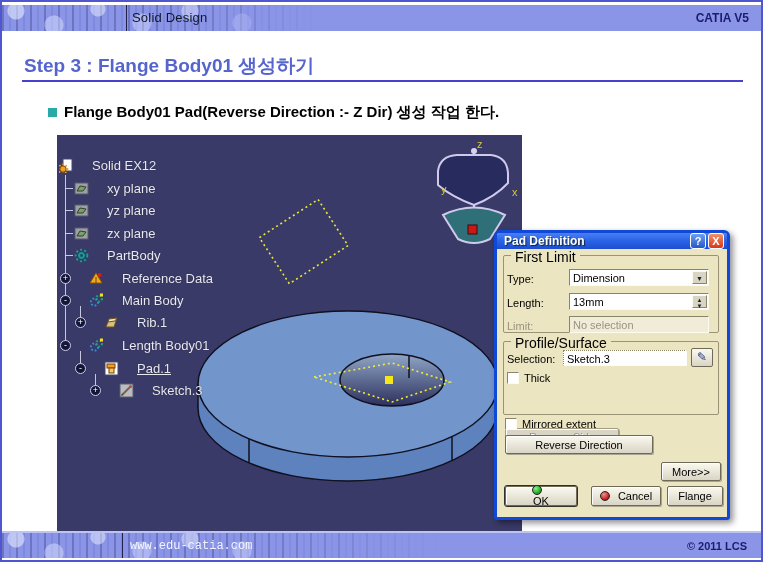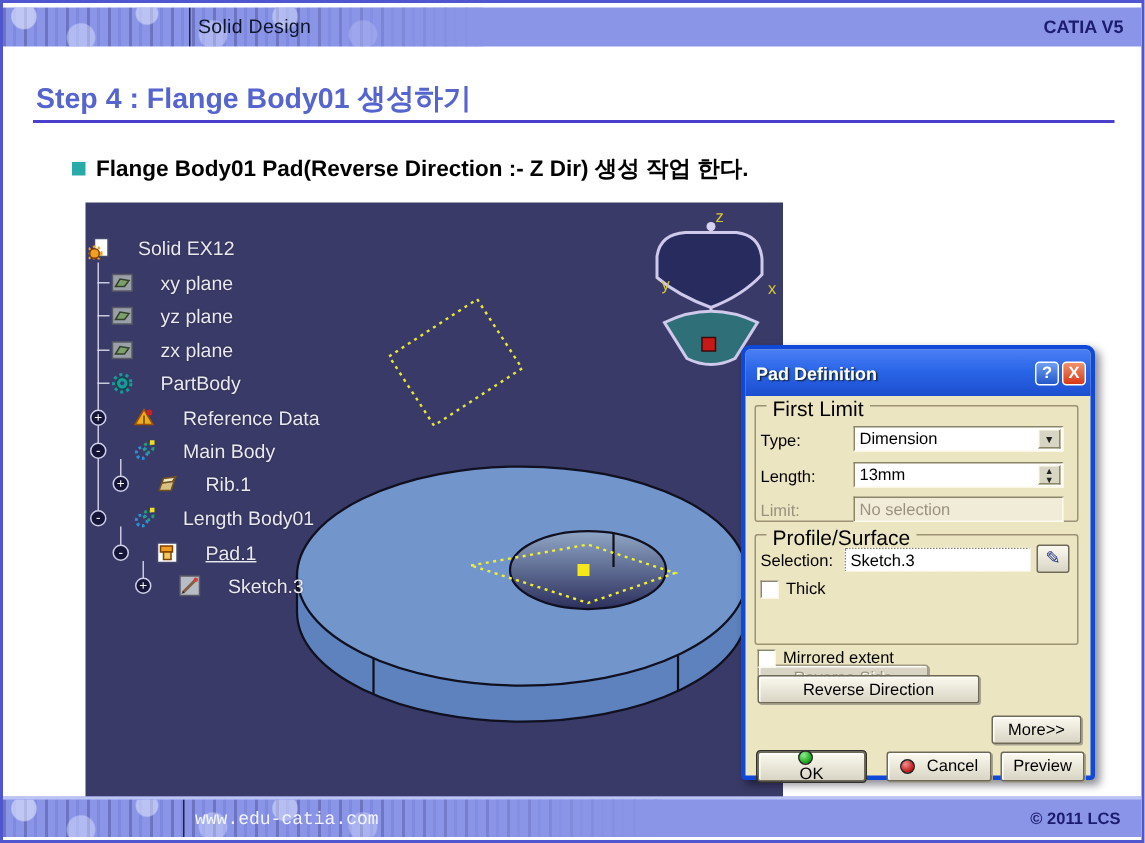--- a/index.html
+++ b/index.html
@@ -42,21 +42,21 @@
   .trow{position:absolute;height:20px;display:flex;align-items:center;gap:18px;white-space:nowrap;cursor:default;}
   .exp{width:11px;height:11px;border-radius:50%;background:#15153a;border:1px solid #cfcfe8;color:#fff;
        font-size:9px;line-height:9px;text-align:center;flex:none;}
   .ticon{width:15px;height:15px;flex:none;}
   .trow .lbl{text-shadow:0 0 1px rgba(0,0,0,.6);}
   .trow.selected .lbl{text-decoration:underline;}
 
   
   .dialog{position:absolute;left:492px;top:228px;width:236px;height:290px;border:3px solid #1048d8;
           border-radius:6px 6px 3px 3px;background:#ece5c2;box-shadow:3px 3px 6px rgba(0,0,20,.45);}
-  .titlebar{height:31px;background:linear-gradient(180deg,#4a7ef4 0%,#2b66e8 45%,#1c4ecf 100%);
+  .titlebar{height:16px;background:linear-gradient(180deg,#4a7ef4 0%,#2b66e8 45%,#1c4ecf 100%);
             display:flex;align-items:center;padding:0 3px 0 7px;border-radius:3px 3px 0 0;}
   .titlebar .ttl{color:#fff;font-weight:bold;font-size:12px;flex:1;text-shadow:1px 1px 1px #123;}
   .tbtn{width:16px;height:16px;border-radius:3px;border:1px solid #fff;color:#fff;font-size:11px;font-weight:bold;
         line-height:14px;text-align:center;margin-left:2px;}
   .tbtn.help{background:linear-gradient(180deg,#6f9ff0,#2358c8);}
   .tbtn.close{background:linear-gradient(180deg,#f0926a,#d83818);}
   .dlg-body{position:relative;height:263px;font-size:11px;color:#000;}
   .group{position:absolute;left:6px;width:216px;border:1px solid #9c9276;border-radius:2px;}
   .group-label{position:absolute;left:14px;background:#ece5c2;padding:0 4px;font-size:14px;}
   .flabel{position:absolute;left:10px;font-size:11px;}
@@ -85,21 +85,21 @@
 
 <div class="slide">
 
   <div class="banner top">
     <div class="pattern" style="width:320px;"></div>
     <div class="divider" style="left:124px;"></div>
     <div class="product">Solid Design</div>
     <div class="brand">CATIA V5</div>
   </div>
 
-  <div class="page-title">Step 4 : Flange Body01 생성하기</div>
+  <div class="page-title">Step 3 : Flange Body01 생성하기</div>
   <div class="title-rule"></div>
 
   <div class="bullet-row">
     <span class="bullet-sq"></span>
     <span class="bullet-text">Flange Body01 Pad(Reverse Direction :- Z Dir) 생성 작업 한다.</span>
   </div>
 
   <div class="viewport">
 
     <svg class="vp-svg" width="465" height="397" viewBox="0 0 465 397">
@@ -317,21 +317,21 @@
 
       <div class="btn default" style="left:8px;top:237px;width:72px;height:20px;flex-direction:column;">
         <span class="ball green"></span>
         <span>OK</span>
       </div>
       <div class="btn" style="left:94px;top:237px;width:70px;height:20px;">
         <span class="ball red"></span>
         <span>Cancel</span>
       </div>
       <div class="btn" style="left:170px;top:237px;width:56px;height:20px;">
-        <span>Preview</span>
+        <span>Flange</span>
       </div>
     </div>
   </div>
 
   <div class="banner bottom">
     <div class="pattern" style="width:440px;"></div>
     <div class="divider" style="left:120px;"></div>
     <div class="site">www.edu-catia.com</div>
     <div class="copyright">© 2011 LCS</div>
   </div>

